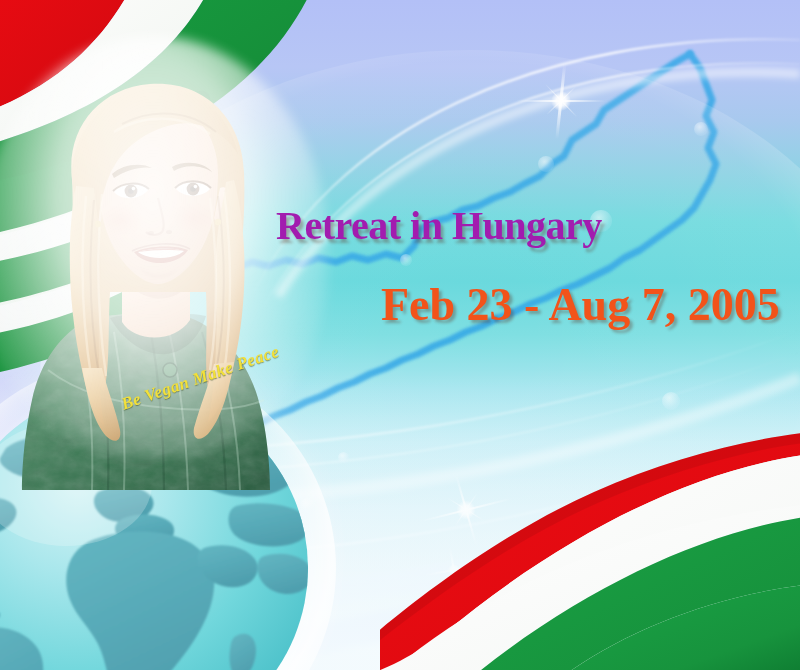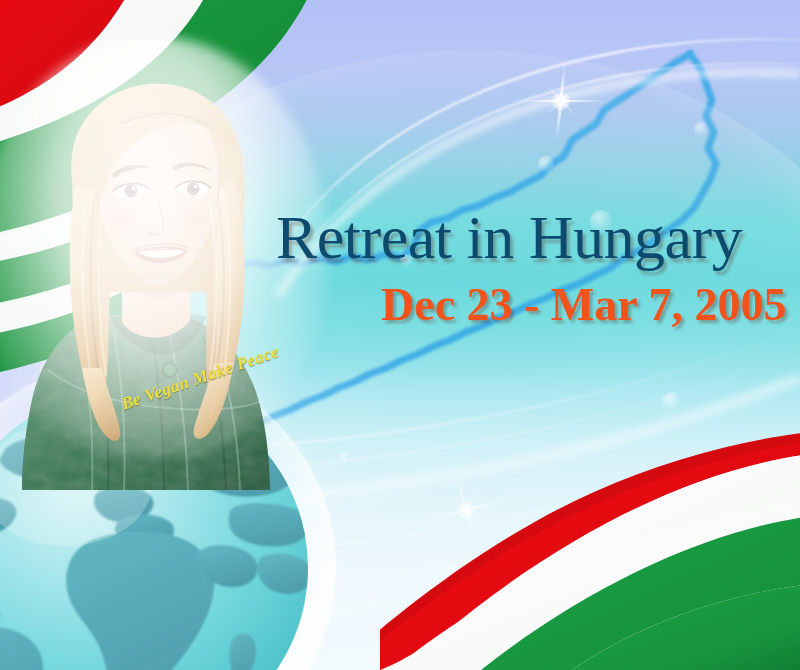--- a/index.html
+++ b/index.html
@@ -180,24 +180,24 @@
     position: absolute;
     left: 0; top: 0;
     width: 800px; height: 670px;
     pointer-events: none;
   }
   .title-main {
     position: absolute;
     left: 276px;
     top: 206px;
     font-family: "Liberation Serif", "DejaVu Serif", serif;
-    font-weight: normal;
-    font-size: 62px;
+    font-weight: bold;
+    font-size: 40px;
     line-height: 1;
-    color: #0c4a6e;
+    color: #a21caf;
     letter-spacing: -0.5px;
     white-space: nowrap;
     text-shadow: 3px 4px 3px rgba(90,40,20,0.33);
     pointer-events: auto;
   }
   .title-sub {
     position: absolute;
     left: 381px;
     top: 282px;
     font-family: "Liberation Serif", "DejaVu Serif", serif;
@@ -613,16 +613,16 @@
       <circle cx="80" cy="154" r="3.2" fill="#e8c87a"></circle>
       <circle cx="200" cy="152" r="3.2" fill="#e8c87a"></circle>
     </svg>
 
     
     <div class="shirt-text">Be Vegan Make Peace</div>
   </div>
 
   <div class="headline-block">
     <div class="title-main">Retreat in Hungary</div>
-    <div class="title-sub">Dec 23 - Mar 7, 2005</div>
+    <div class="title-sub">Feb 23 - Aug 7, 2005</div>
   </div>
 
 </div>
 
 </body></html>

